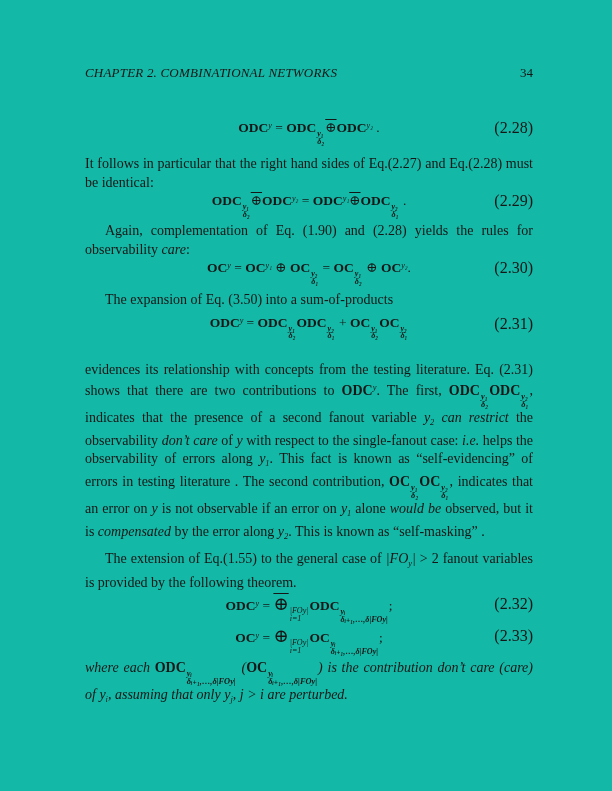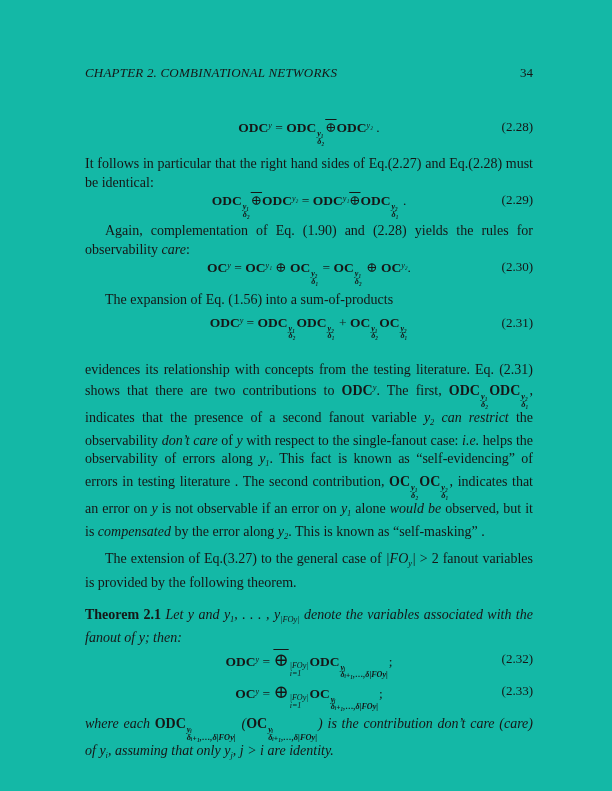--- a/index.html
+++ b/index.html
@@ -29,21 +29,21 @@
   }
   .indent{text-indent:20px;}
   .eqrow{
     display:flex;align-items:flex-start;
     height:30px;
     font-size:13.5px;
   }
   .eqrow.tall{height:32px;}
   .eqsp{width:52px;flex:none;}
   .eqbody{flex:1;text-align:center;white-space:nowrap;}
-  .eqnum{width:52px;flex:none;text-align:right;font-size:13px;}
+  .eqnum{width:52px;flex:none;text-align:right;font-size:16px;}
   
   .b{font-weight:bold;}
   .i{font-style:italic;}
   .sup{font-size:.6em;vertical-align:.55em;}
   .sub{font-size:.6em;vertical-align:-.3em;}
   .ovl{text-decoration:overline;}
   .big{font-size:1.35em;line-height:1;}
   .big.ovl{text-decoration:overline;}
   .ss{
     display:inline-flex;flex-direction:column;align-items:flex-start;
@@ -98,21 +98,21 @@
       <span class="eqbody"><span class="b">OC</span><span class="sup i">y</span><span> = </span><span class="b">OC</span><span class="sup i">y₁</span><span> ⊕ </span><span class="b">OC</span><span class="ss">
             <span class="ss-t">y₂</span>
             <span class="ss-b">δ₁</span>
           </span><span> = </span><span class="b">OC</span><span class="ss">
             <span class="ss-t">y₁</span>
             <span class="ss-b">δ₂</span>
           </span><span> ⊕ </span><span class="b">OC</span><span class="sup i">y₂</span><span>.</span></span>
       <span class="eqnum">(2.30)</span>
     </div>
 
-    <p class="para indent" style="margin-top:2px"><span>The expansion of Eq. (1.56) into a sum-of-products</span></p>
+    <p class="para indent" style="margin-top:2px"><span>The expansion of Eq. (3.50) into a sum-of-products</span></p>
 
     <div class="eqrow" style="margin-top:5px">
       <span class="eqsp"></span>
       <span class="eqbody"><span class="b">ODC</span><span class="sup i">y</span><span> = </span><span class="b">ODC</span><span class="ss">
             <span class="ss-t">y₁</span>
             <span class="ss-b">δ₂</span>
           </span><span class="b">ODC</span><span class="ss">
             <span class="ss-t">y₂</span>
             <span class="ss-b">δ₁</span>
           </span><span> + </span><span class="b">OC</span><span class="ss">
@@ -132,23 +132,22 @@
           <span class="ss-t">y₂</span>
           <span class="ss-b">δ₁</span>
         </span><span>, indicates that the presence of a second fanout variable </span><span class="i">y</span><span class="sub i">2</span><span> </span><span class="i">can restrict</span><span> the observability </span><span class="i">don’t care</span><span> of </span><span class="i">y</span><span> with respect to the single-fanout case: </span><span class="i">i.e.</span><span> helps the observability of errors along </span><span class="i">y</span><span class="sub i">1</span><span>. This fact is known as “self-evidencing” of errors in testing literature . The second contribution, </span><span class="b">OC</span><span class="ss">
           <span class="ss-t">y₁</span>
           <span class="ss-b">δ₂</span>
         </span><span class="b">OC</span><span class="ss">
           <span class="ss-t">y₂</span>
           <span class="ss-b">δ₁</span>
         </span><span>, indicates that an error on </span><span class="i">y</span><span> is not observable if an error on </span><span class="i">y</span><span class="sub i">1</span><span> alone </span><span class="i">would be</span><span> observed, but it is </span><span class="i">compensated</span><span> by the error along </span><span class="i">y</span><span class="sub i">2</span><span>. This is known as “self-masking” .</span></p>
 
-    <p class="para indent" style="margin-top:4px"><span>The extension of Eq.(3.27) to the general case of </span><span class="i">|FO</span><span class="sub i">y</span><span class="i">|</span><span> &gt; 2 fanout variables is provided by the following theorem.</span></p>
+    <p class="para indent" style="margin-top:4px"><span>The extension of Eq.(1.55) to the general case of </span><span class="i">|FO</span><span class="sub i">y</span><span class="i">|</span><span> &gt; 2 fanout variables is provided by the following theorem.</span></p>
 
-    <p class="para" style="margin-top:14px"><span class="b">Theorem 2.1 </span><span class="i">Let y and y</span><span class="sub i">1</span><span class="i">, . . . , y</span><span class="sub i">|FOy|</span><span class="i"> denote the variables associated with the fanout of y; then:</span></p>
 
     <div class="eqrow tall" style="margin-top:3px">
       <span class="eqsp"></span>
       <span class="eqbody"><span class="b">ODC</span><span class="sup i">y</span><span> = </span><span class="big ovl">⊕</span><span class="ss lim">
             <span class="ss-t">|FOy|</span>
             <span class="ss-b">i=1</span>
           </span><span class="b">ODC</span><span class="ss">
             <span class="ss-t">yᵢ</span>
             <span class="ss-b">δᵢ₊₁,…,δ|FOy|</span>
           </span><span>;</span></span>
@@ -166,16 +165,16 @@
           </span><span>;</span></span>
       <span class="eqnum">(2.33)</span>
     </div>
 
     <p class="para"><span class="i">where each </span><span class="b">ODC</span><span class="ss">
           <span class="ss-t">yᵢ</span>
           <span class="ss-b">δᵢ₊₁,…,δ|FOy|</span>
         </span><span class="i"> (</span><span class="b">OC</span><span class="ss">
           <span class="ss-t">yᵢ</span>
           <span class="ss-b">δᵢ₊₁,…,δ|FOy|</span>
-        </span><span class="i">) </span><span class="i">is the contribution don’t care (care) of </span><span class="i">y</span><span class="sub i">i</span><span class="i">, assuming that only </span><span class="i">y</span><span class="sub i">j</span><span class="i">, j &gt; i</span><span class="i"> are identity.</span></p>
+        </span><span class="i">) </span><span class="i">is the contribution don’t care (care) of </span><span class="i">y</span><span class="sub i">i</span><span class="i">, assuming that only </span><span class="i">y</span><span class="sub i">j</span><span class="i">, j &gt; i</span><span class="i"> are perturbed.</span></p>
 
   </div>
 </div>
 
 </body></html>

